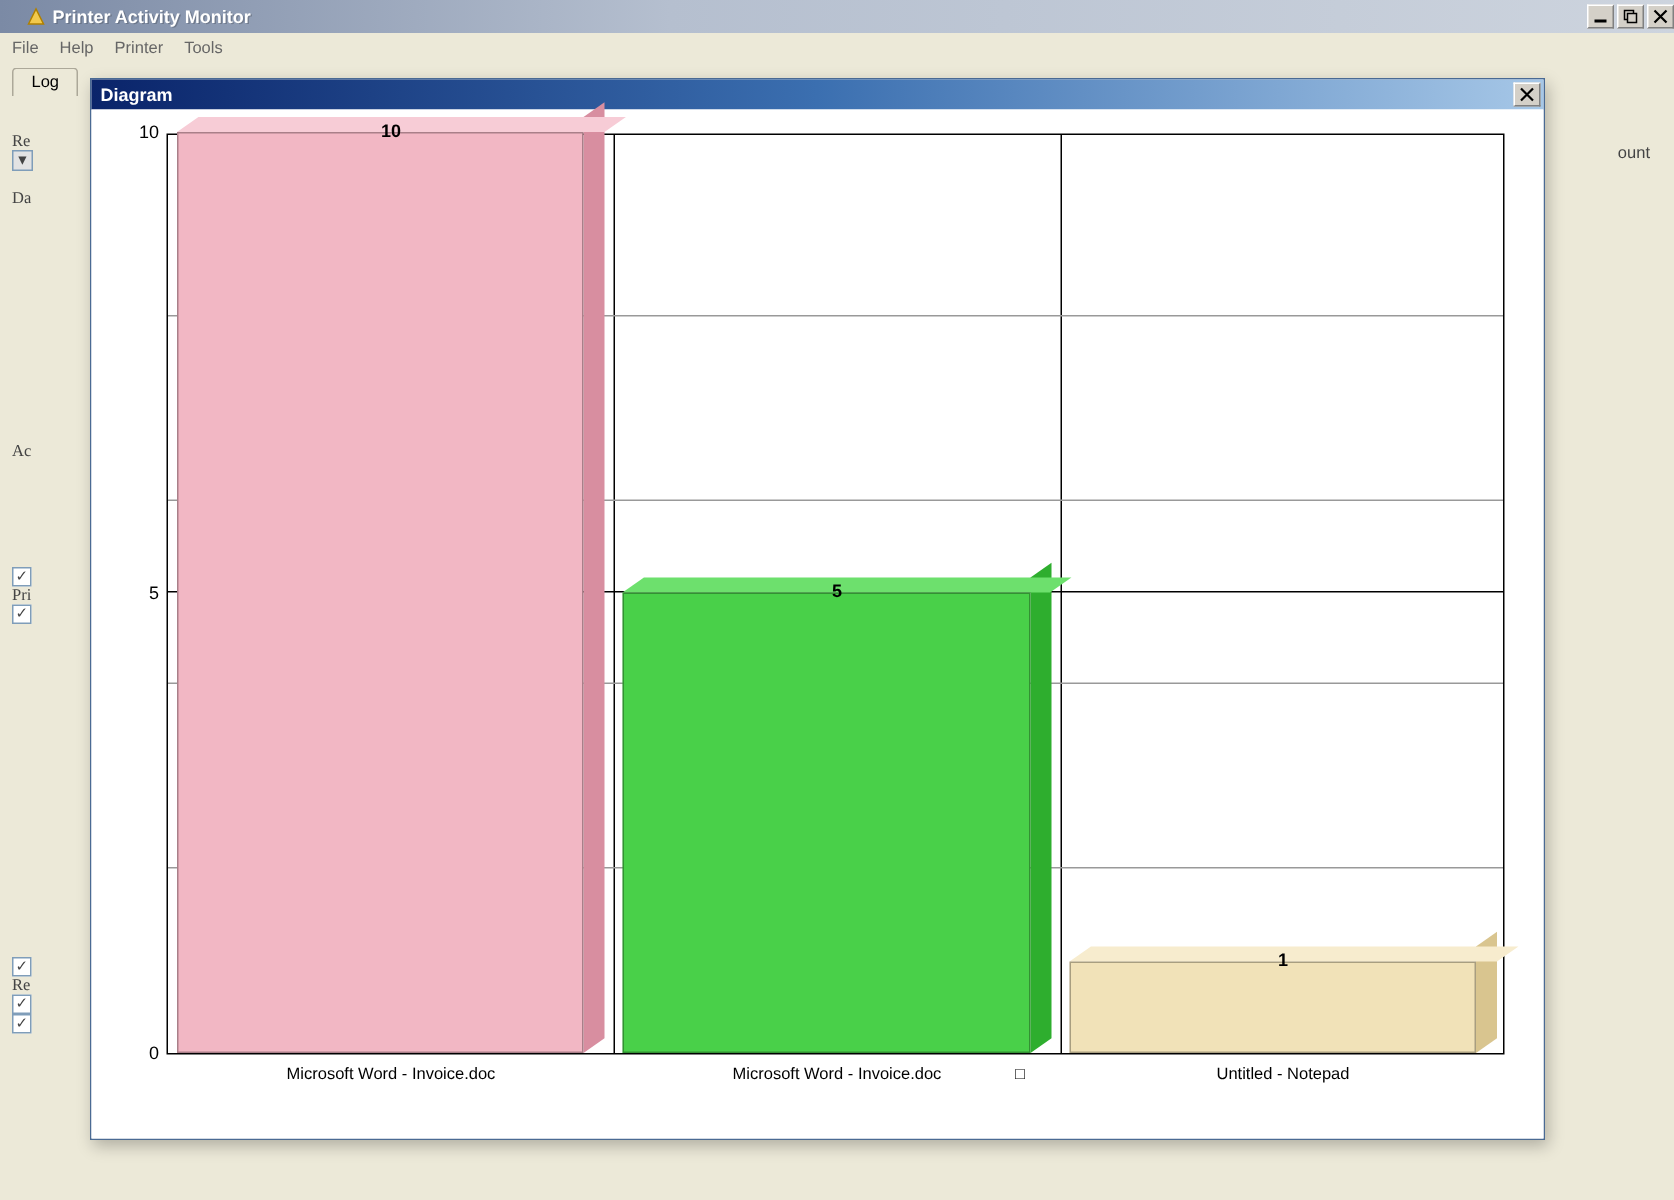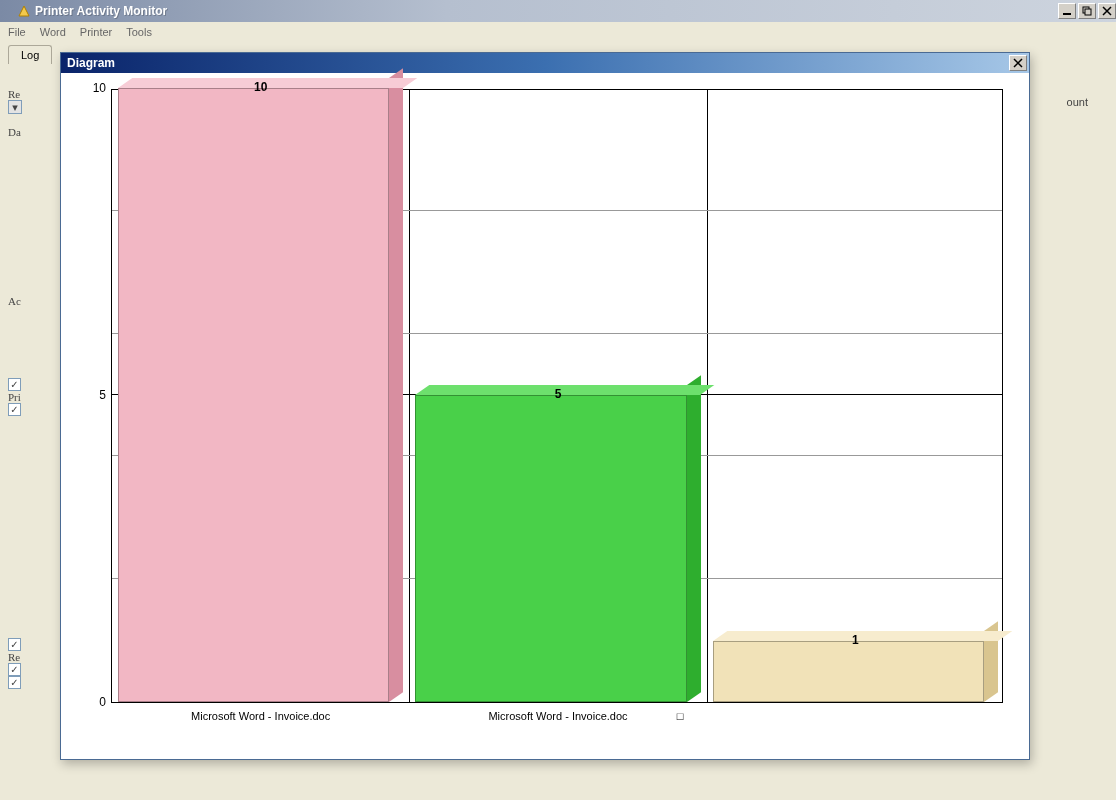--- a/index.html
+++ b/index.html
@@ -89,21 +89,21 @@
     border:1px solid #7f9db9;
     display:inline-flex; align-items:center; justify-content:center;
     font-size:10px; line-height:1;
   }
 
   .rightstrip {
     position:absolute; right:0; top:0; width:18px; height:100%;
     background:#ece9d8;
   }
   .rightlabel {
-    position:absolute; right:20px; font-size:11px; color:#444;
+    position:absolute; right:8px; font-size:11px; color:#444;
   }
 
   
   .diagram-window {
     position:absolute;
     left:60px; top:52px;
     width:970px; height:708px;
     background:#fff;
     border:1px solid #4a6a93;
     box-shadow: 2px 4px 10px rgba(0,0,0,0.25);
@@ -220,21 +220,21 @@
     <span class="tbb">
       <svg viewBox="0 0 10 10">
           <path d="M1 1 L9 9 M9 1 L1 9" stroke="#000" stroke-width="1.5"></path>
         </svg>
     </span>
   </span>
 </div>
 
 <div class="menubar">
   <span>File</span>
-  <span>Word</span>
+  <span>Help</span>
   <span>Printer</span>
   <span>Tools</span>
 </div>
 
 <div class="tabstrip">
   <div class="tab">Log</div>
 </div>
 
 <div class="content">
 
@@ -314,15 +314,16 @@
           <div class="bar-label-top">5</div>
         </div>
         <div class="xlab" style="left: 297.333px; width: 297.333px;">Microsoft Word - Invoice.doc</div>
         <div class="xlab-extra" style="left: 564.667px;">□</div>
         <div class="bar3d" style="left: 600.613px; width: 285.44px; height: 71.4px;">
           <div class="sideface" style="background: rgb(217, 197, 143);"></div>
           <div class="topface" style="background: rgb(247, 236, 206);"></div>
           <div class="front" style="background: rgb(241, 226, 184);"></div>
           <div class="bar-label-top">1</div>
         </div>
+        <div class="xlab" style="left: 594.667px; width: 297.333px;">Untitled  - Notepad</div>
       </div>
   </div>
 </div>
 
 </body></html>

